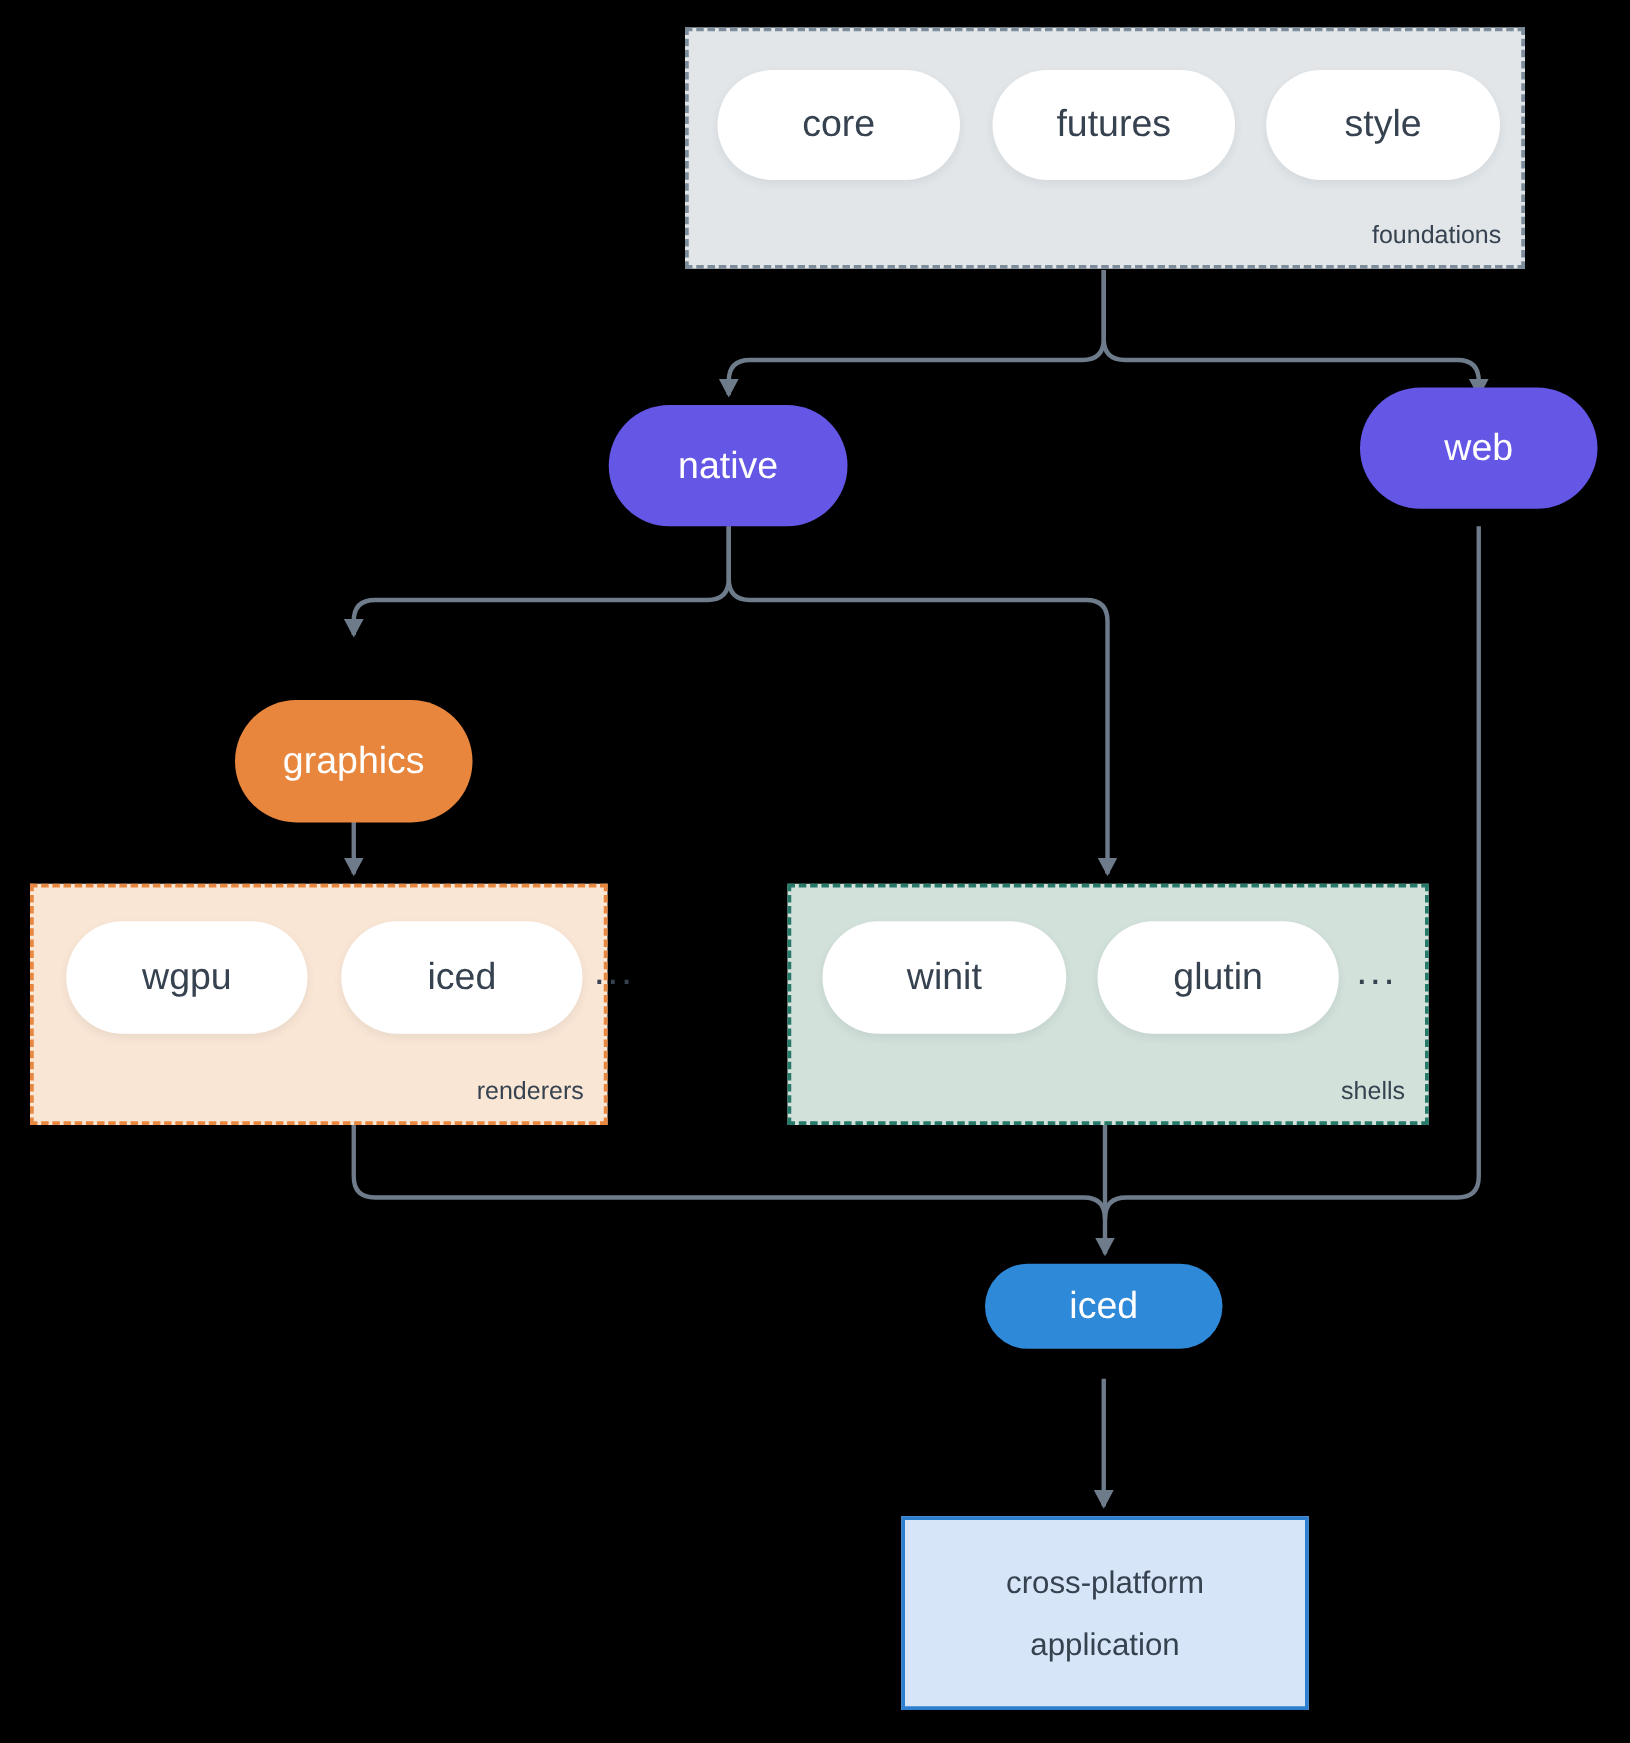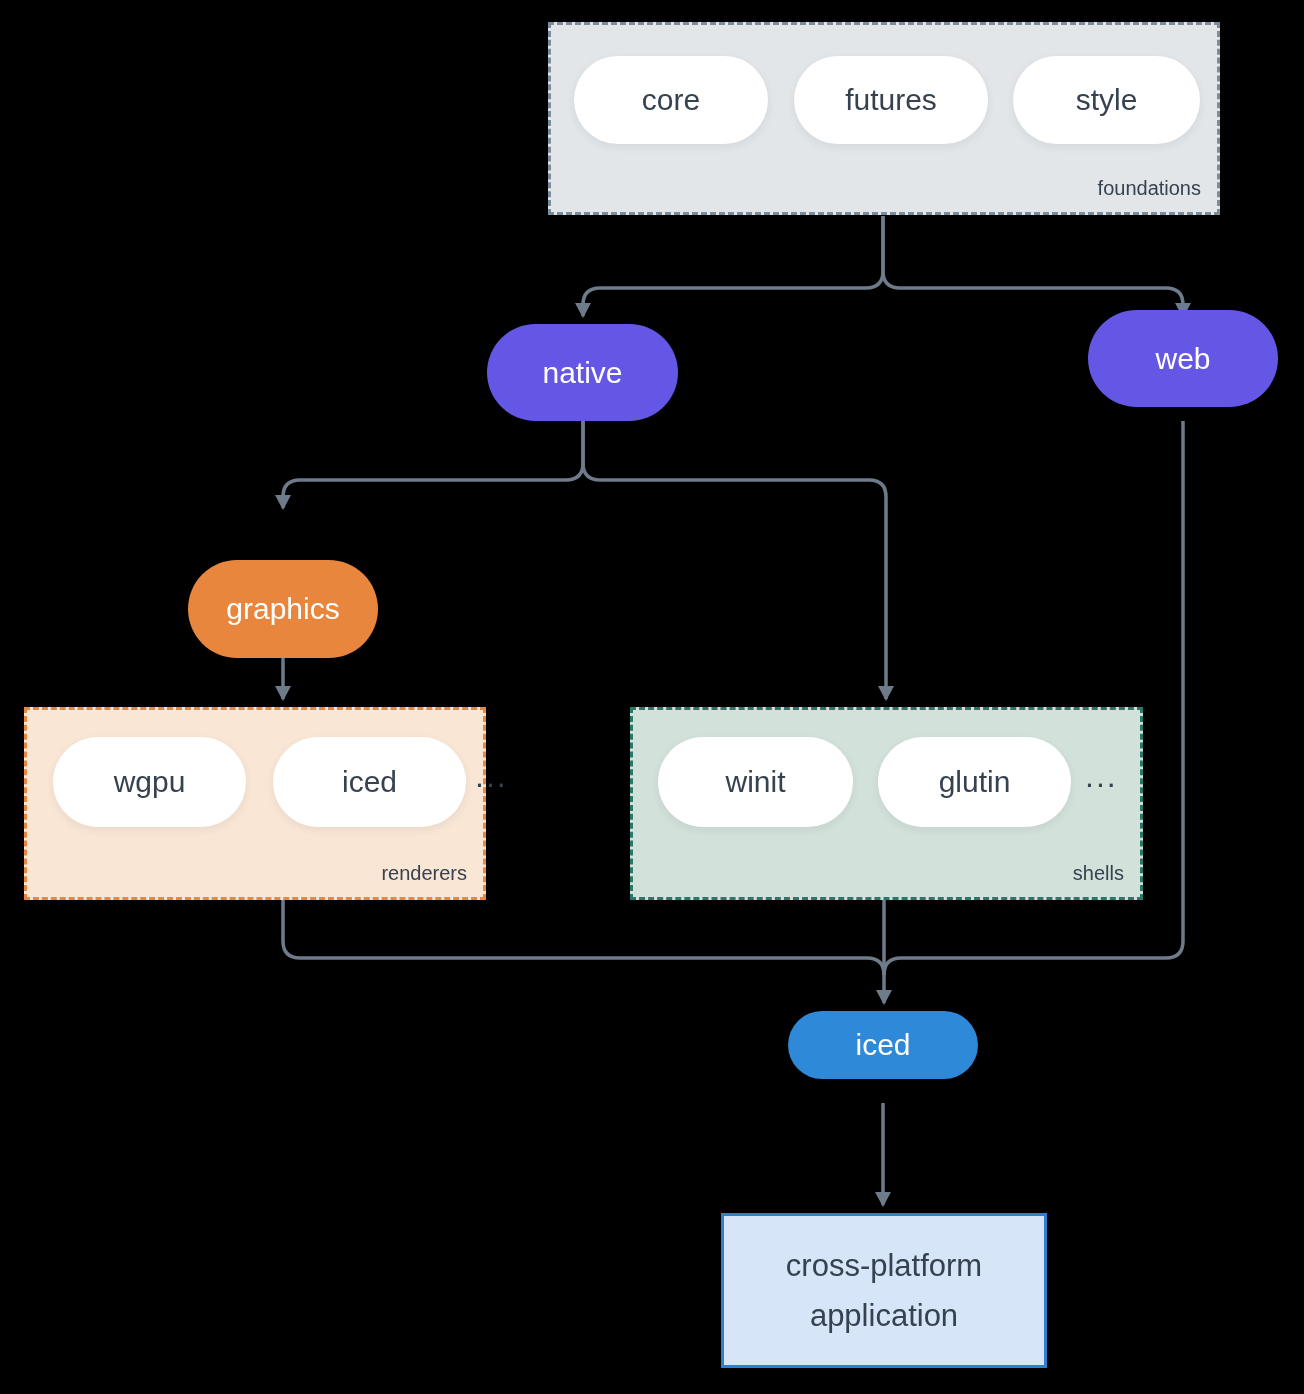--- a/index.html
+++ b/index.html
@@ -45,21 +45,21 @@
   .ellipsis{
     position:absolute;font-size:32px;letter-spacing:2px;
     color:var(--node-text-dark,#36424f);
   }
   .app-box{
     position:absolute;left:721px;top:1213px;width:326px;height:155px;
     box-sizing:border-box;
     background:var(--app-fill,#d6e5f7);
     border:3px solid var(--app-border,#2e7fd0);
     display:flex;flex-direction:column;align-items:center;justify-content:center;
-    font-size:31px;line-height:50px;color:var(--node-text-dark,#36424f);
+    font-size:25px;line-height:50px;color:var(--node-text-dark,#36424f);
   }
 </style>
 </head>
 <body>
 
 <div class="stage" style="--background: #000000; --arrow: #6e7b8a; --node-text-dark: #36424f; --node-text-light: #ffffff; --purple: #6457e6; --orange: #e7863c; --blue: #2e89d8; --foundations-fill: #e2e6e9; --foundations-border: #7d8c9b; --renderers-fill: #fae6d5; --renderers-border: #e8873f; --shells-fill: #d2e1da; --shells-border: #27796a; --app-fill: #d6e5f7; --app-border: #2e7fd0;">
 
   <svg class="arrows" width="1304" height="1394" viewBox="0 0 1304 1394">
     <defs>
       <marker id="arr" markerUnits="userSpaceOnUse" markerWidth="20" markerHeight="20" refX="13" refY="8" orient="auto">

